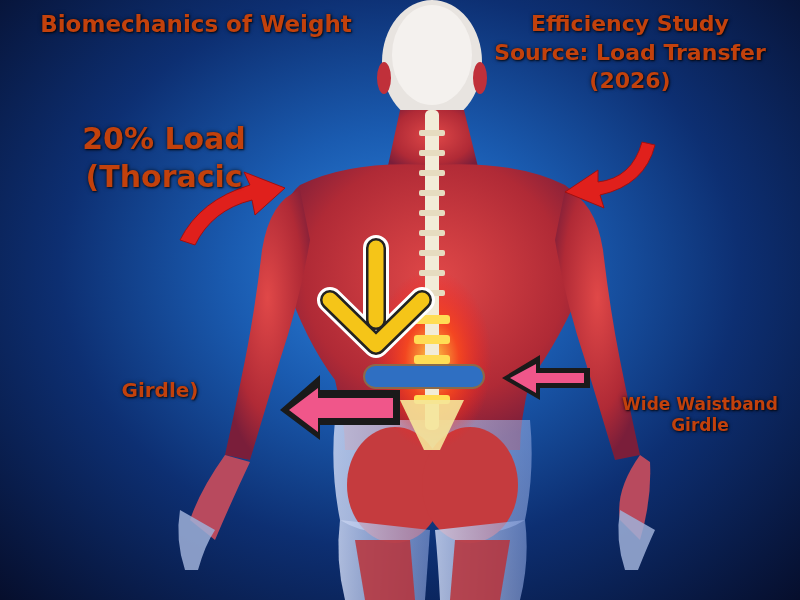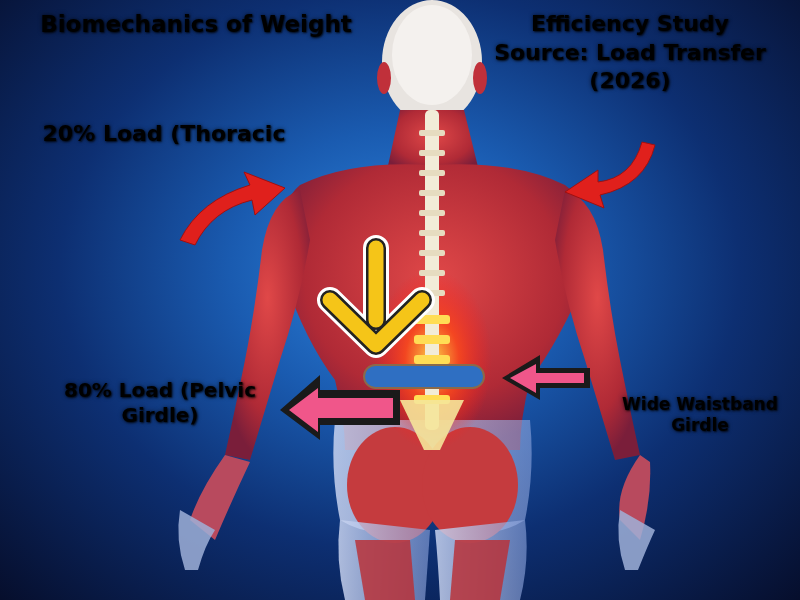--- a/index.html
+++ b/index.html
@@ -2,27 +2,27 @@
 <html><head>
 <meta charset="utf-8">
 <style>
   html, body { margin: 0; padding: 0; }
   body {
     width: 800px; height: 600px; overflow: hidden; position: relative;
     background: radial-gradient(ellipse at 50% 45%, #2f86e0 0%, #1a5bb0 30%, #0d2f72 60%, #060e2c 100%);
     font-family: "DejaVu Sans", sans-serif;
   }
   .label {
-    position: absolute; color: #000000; font-weight: bold; text-align: center;
+    position: absolute; color: #c2410c; font-weight: bold; text-align: center;
     text-shadow: 0 0 4px rgba(0,0,0,0.6), 1px 1px 2px rgba(0,0,0,0.7);
     line-height: 1.25;
   }
   #title { left: 4px; top: 10px; width: 384px; font-size: 23px; }
   #source { left: 476px; top: 10px; width: 308px; font-size: 22px; line-height: 1.3; }
-  #thoracic { left: 14px; top: 120px; width: 300px; font-size: 22px; }
+  #thoracic { left: 14px; top: 120px; width: 300px; font-size: 30px; }
   #pelvic { left: 20px; top: 378px; width: 280px; font-size: 20px; }
   #waistband { left: 600px; top: 370px; width: 200px; font-size: 17px; margin-top: 24px; }
   .label span { display: block; }
   svg.figure { position: absolute; left: 0; top: 0; }
 </style>
 </head>
 <body>
 
 <svg class="figure" width="800" height="600" viewBox="0 0 800 600">
   <defs>
@@ -131,20 +131,19 @@
   <span>Efficiency Study</span>
   <span>Source: Load Transfer</span>
   <span>(2026)</span>
 </div>
 
 <div class="label" id="thoracic">
   <span>20% Load (Thoracic</span>
 </div>
 
 <div class="label" id="pelvic">
-  <span>80% Load (Pelvic</span>
   <span>Girdle)</span>
 </div>
 
 <div class="label" id="waistband">
   <span>Wide Waistband</span>
   <span>Girdle</span>
 </div>
 
 </body></html>

